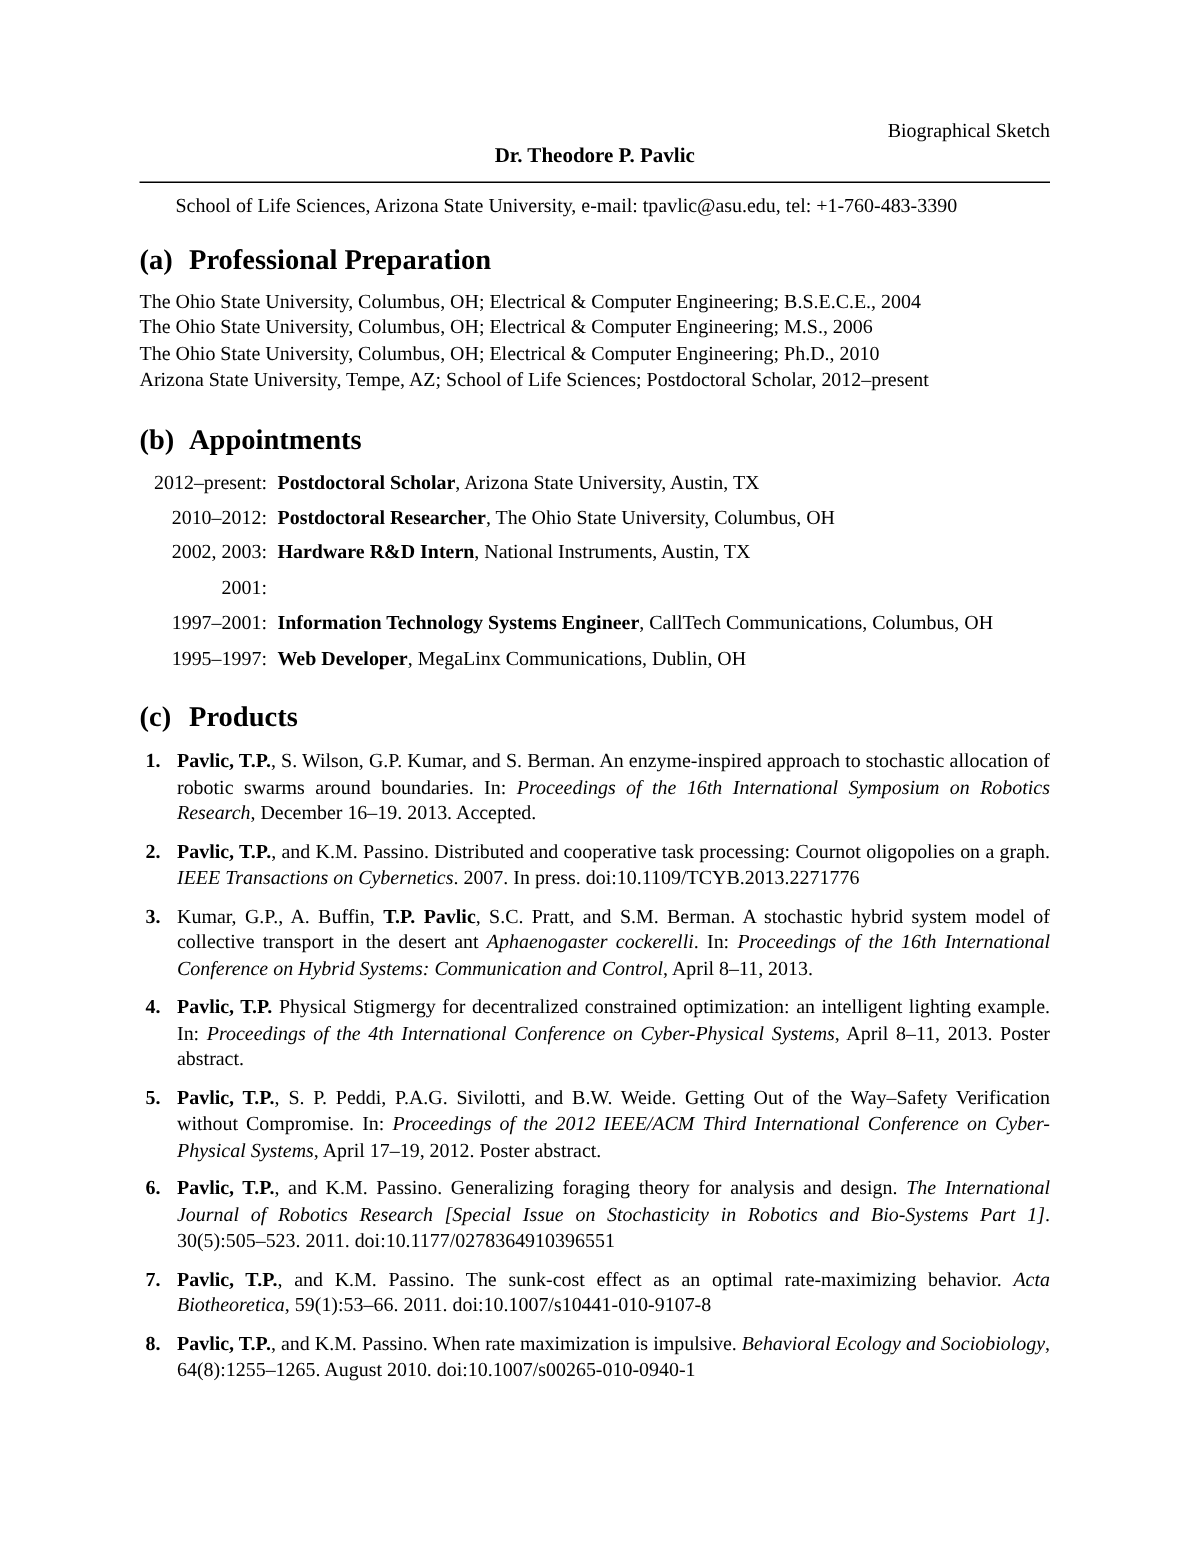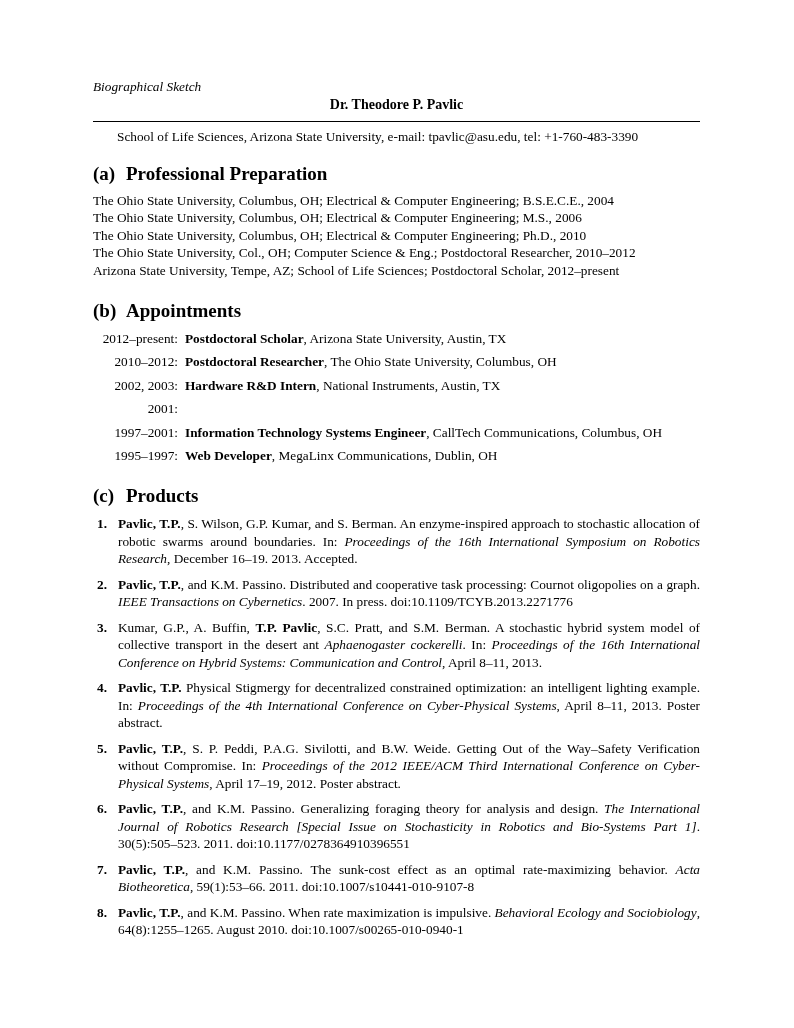--- a/index.html
+++ b/index.html
@@ -17,23 +17,22 @@
     -webkit-font-smoothing: antialiased;
   }
   .page {
     box-sizing: border-box;
     width: 794px;
     height: 1028px;
     padding: 78px 94px 0 93px;
     overflow: hidden;
   }
   .doc-subtitle {
-    text-align: left;
+    text-align: right;
     line-height: 17px;
-    font-style: italic;
   }
   .doc-name {
     text-align: center;
     font-weight: bold;
     font-size: 14px;
     line-height: 19px;
   }
   .rule {
     border: none;
     border-top: 1.6px solid #000000;
@@ -116,21 +115,20 @@
   <div class="contact">School of Life Sciences, Arizona State University, e-mail: tpavlic@asu.edu, tel: +1-760-483-3390</div>
 
   <div class="sec-heading first">
     <span class="sec-label">(a)</span><span class="sec-title">Professional Preparation</span>
   </div>
 
   <div class="prep">
     <div class="prep-line">The Ohio State University, Columbus, OH; Electrical &amp; Computer Engineering; B.S.E.C.E., 2004</div>
     <div class="prep-line">The Ohio State University, Columbus, OH; Electrical &amp; Computer Engineering; M.S., 2006</div>
     <div class="prep-line">The Ohio State University, Columbus, OH; Electrical &amp; Computer Engineering; Ph.D., 2010</div>
-    <div class="prep-line">The Ohio State University, Col., OH; Computer Science &amp; Eng.; Postdoctoral Researcher, 2010–2012</div>
     <div class="prep-line">Arizona State University, Tempe, AZ; School of Life Sciences; Postdoctoral Scholar, 2012–present</div>
   </div>
 
   <div class="sec-heading">
     <span class="sec-label">(b)</span><span class="sec-title">Appointments</span>
   </div>
 
   <div class="appts">
     <div class="appt-row">
       <span class="appt-dates">2012–present:</span>

